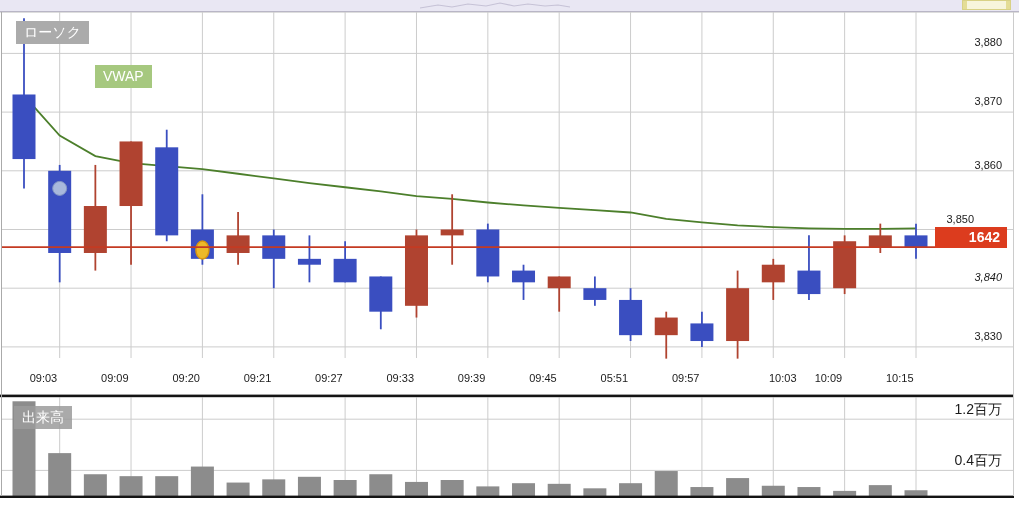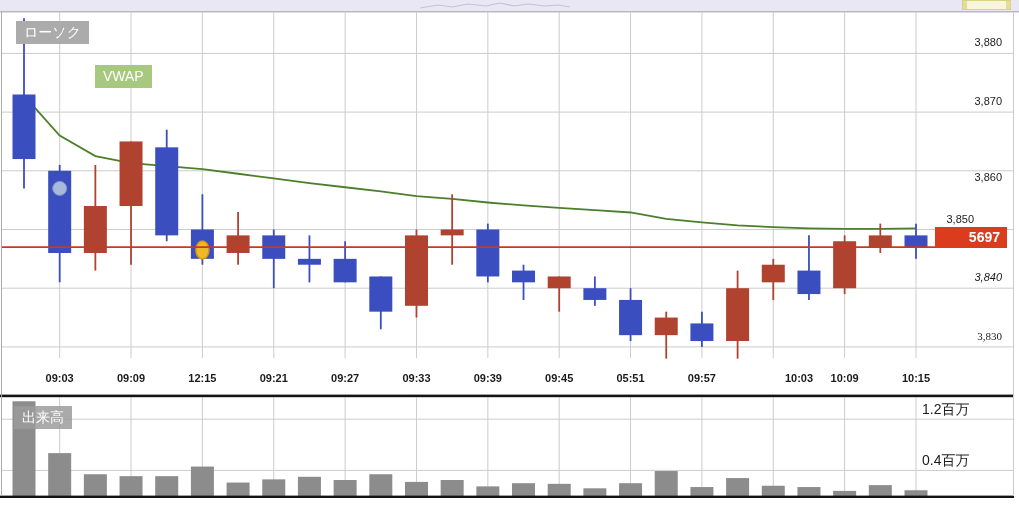--- a/index.html
+++ b/index.html
@@ -29,22 +29,22 @@
   .chip-gray{background:#ababab;}
   .chip-green{background:#a6c87f;}
   #legend-candle{left:16px;top:21px;}
   #legend-vwap{left:95px;top:21px;margin-top:44px;}
   #volume-chip{left:14px;top:406px;background:rgba(155,155,155,.85);}
   .axis-label{
     position:absolute;z-index:2;color:#1b1b1b;font-size:11px;line-height:16px;
     white-space:nowrap;
   }
   .y-label{text-align:right;width:70px;}
-  .x-label{width:60px;text-align:center;font-weight:bold;}
-  .vol-label{text-align:left;width:80px;font-size:14px;}
+  .x-label{width:60px;text-align:left;}
+  .vol-label{text-align:right;width:80px;font-size:14px;}
   .last-price-box{
     position:absolute;z-index:2;left:935px;top:227px;width:72px;height:21px;
     background:#dc3c1e;color:#fff;font-size:14px;line-height:21px;
     text-align:right;padding-right:7px;box-sizing:border-box;font-weight:bold;
   }
 </style>
 </head>
 <body>
 
 <div id="chart-root">
@@ -176,32 +176,32 @@
       <line x1="2" y1="247.11" x2="1007" y2="247.11" stroke="#c43a22" stroke-width="1.6"></line>
       <rect x="0" y="394.6" width="1014" height="2.6" fill="#141414"></rect>
       <rect x="0" y="495.6" width="1014" height="2.4" fill="#141414"></rect>
       <line x1="1.5" y1="12" x2="1.5" y2="496" stroke="#aaaaaa" stroke-width="1"></line>
       <line x1="1013.5" y1="12" x2="1013.5" y2="496" stroke="#cccccc" stroke-width="1"></line>
     </svg>
 
   <div class="chip chip-gray" id="legend-candle">ローソク</div>
   <div class="chip chip-green" id="legend-vwap">VWAP</div>
   <div class="chip" id="volume-chip">出来高</div>
-  <div class="last-price-box">5697</div>
+  <div class="last-price-box">1642</div>
 
   <div id="labels">
       <div class="axis-label y-label" style="left: 932px; top: 34.4px;">3,880</div>
       <div class="axis-label y-label" style="left: 932px; top: 93.1px;">3,870</div>
-      <div class="axis-label y-label" style="left: 932px; top: 169px;">3,860</div>
+      <div class="axis-label y-label" style="left: 932px; top: 157px;">3,860</div>
       <div class="axis-label y-label" style="left: 904px; top: 210.5px; text-align: right;">3,850</div>
       <div class="axis-label y-label" style="left: 932px; top: 269.2px; font-style: italic;">3,840</div>
-      <div class="axis-label y-label" style="left: 932px; top: 327.9px; font-family: Liberation Serif, serif;">3,830</div>
+      <div class="axis-label y-label" style="left: 932px; top: 327.9px;">3,830</div>
       <div class="axis-label x-label" style="left: 29.68px; top: 370px;">09:03</div>
       <div class="axis-label x-label" style="left: 101.04px; top: 370px;">09:09</div>
-      <div class="axis-label x-label" style="left: 172.4px; top: 370px;">12:15</div>
+      <div class="axis-label x-label" style="left: 172.4px; top: 370px;">09:20</div>
       <div class="axis-label x-label" style="left: 243.76px; top: 370px;">09:21</div>
       <div class="axis-label x-label" style="left: 315.12px; top: 370px;">09:27</div>
       <div class="axis-label x-label" style="left: 386.48px; top: 370px;">09:33</div>
       <div class="axis-label x-label" style="left: 457.84px; top: 370px;">09:39</div>
       <div class="axis-label x-label" style="left: 529.2px; top: 370px;">09:45</div>
       <div class="axis-label x-label" style="left: 600.56px; top: 370px;">05:51</div>
       <div class="axis-label x-label" style="left: 671.92px; top: 370px;">09:57</div>
       <div class="axis-label x-label" style="left: 769px; top: 370px;">10:03</div>
       <div class="axis-label x-label" style="left: 814.64px; top: 370px;">10:09</div>
       <div class="axis-label x-label" style="left: 886px; top: 370px;">10:15</div>

